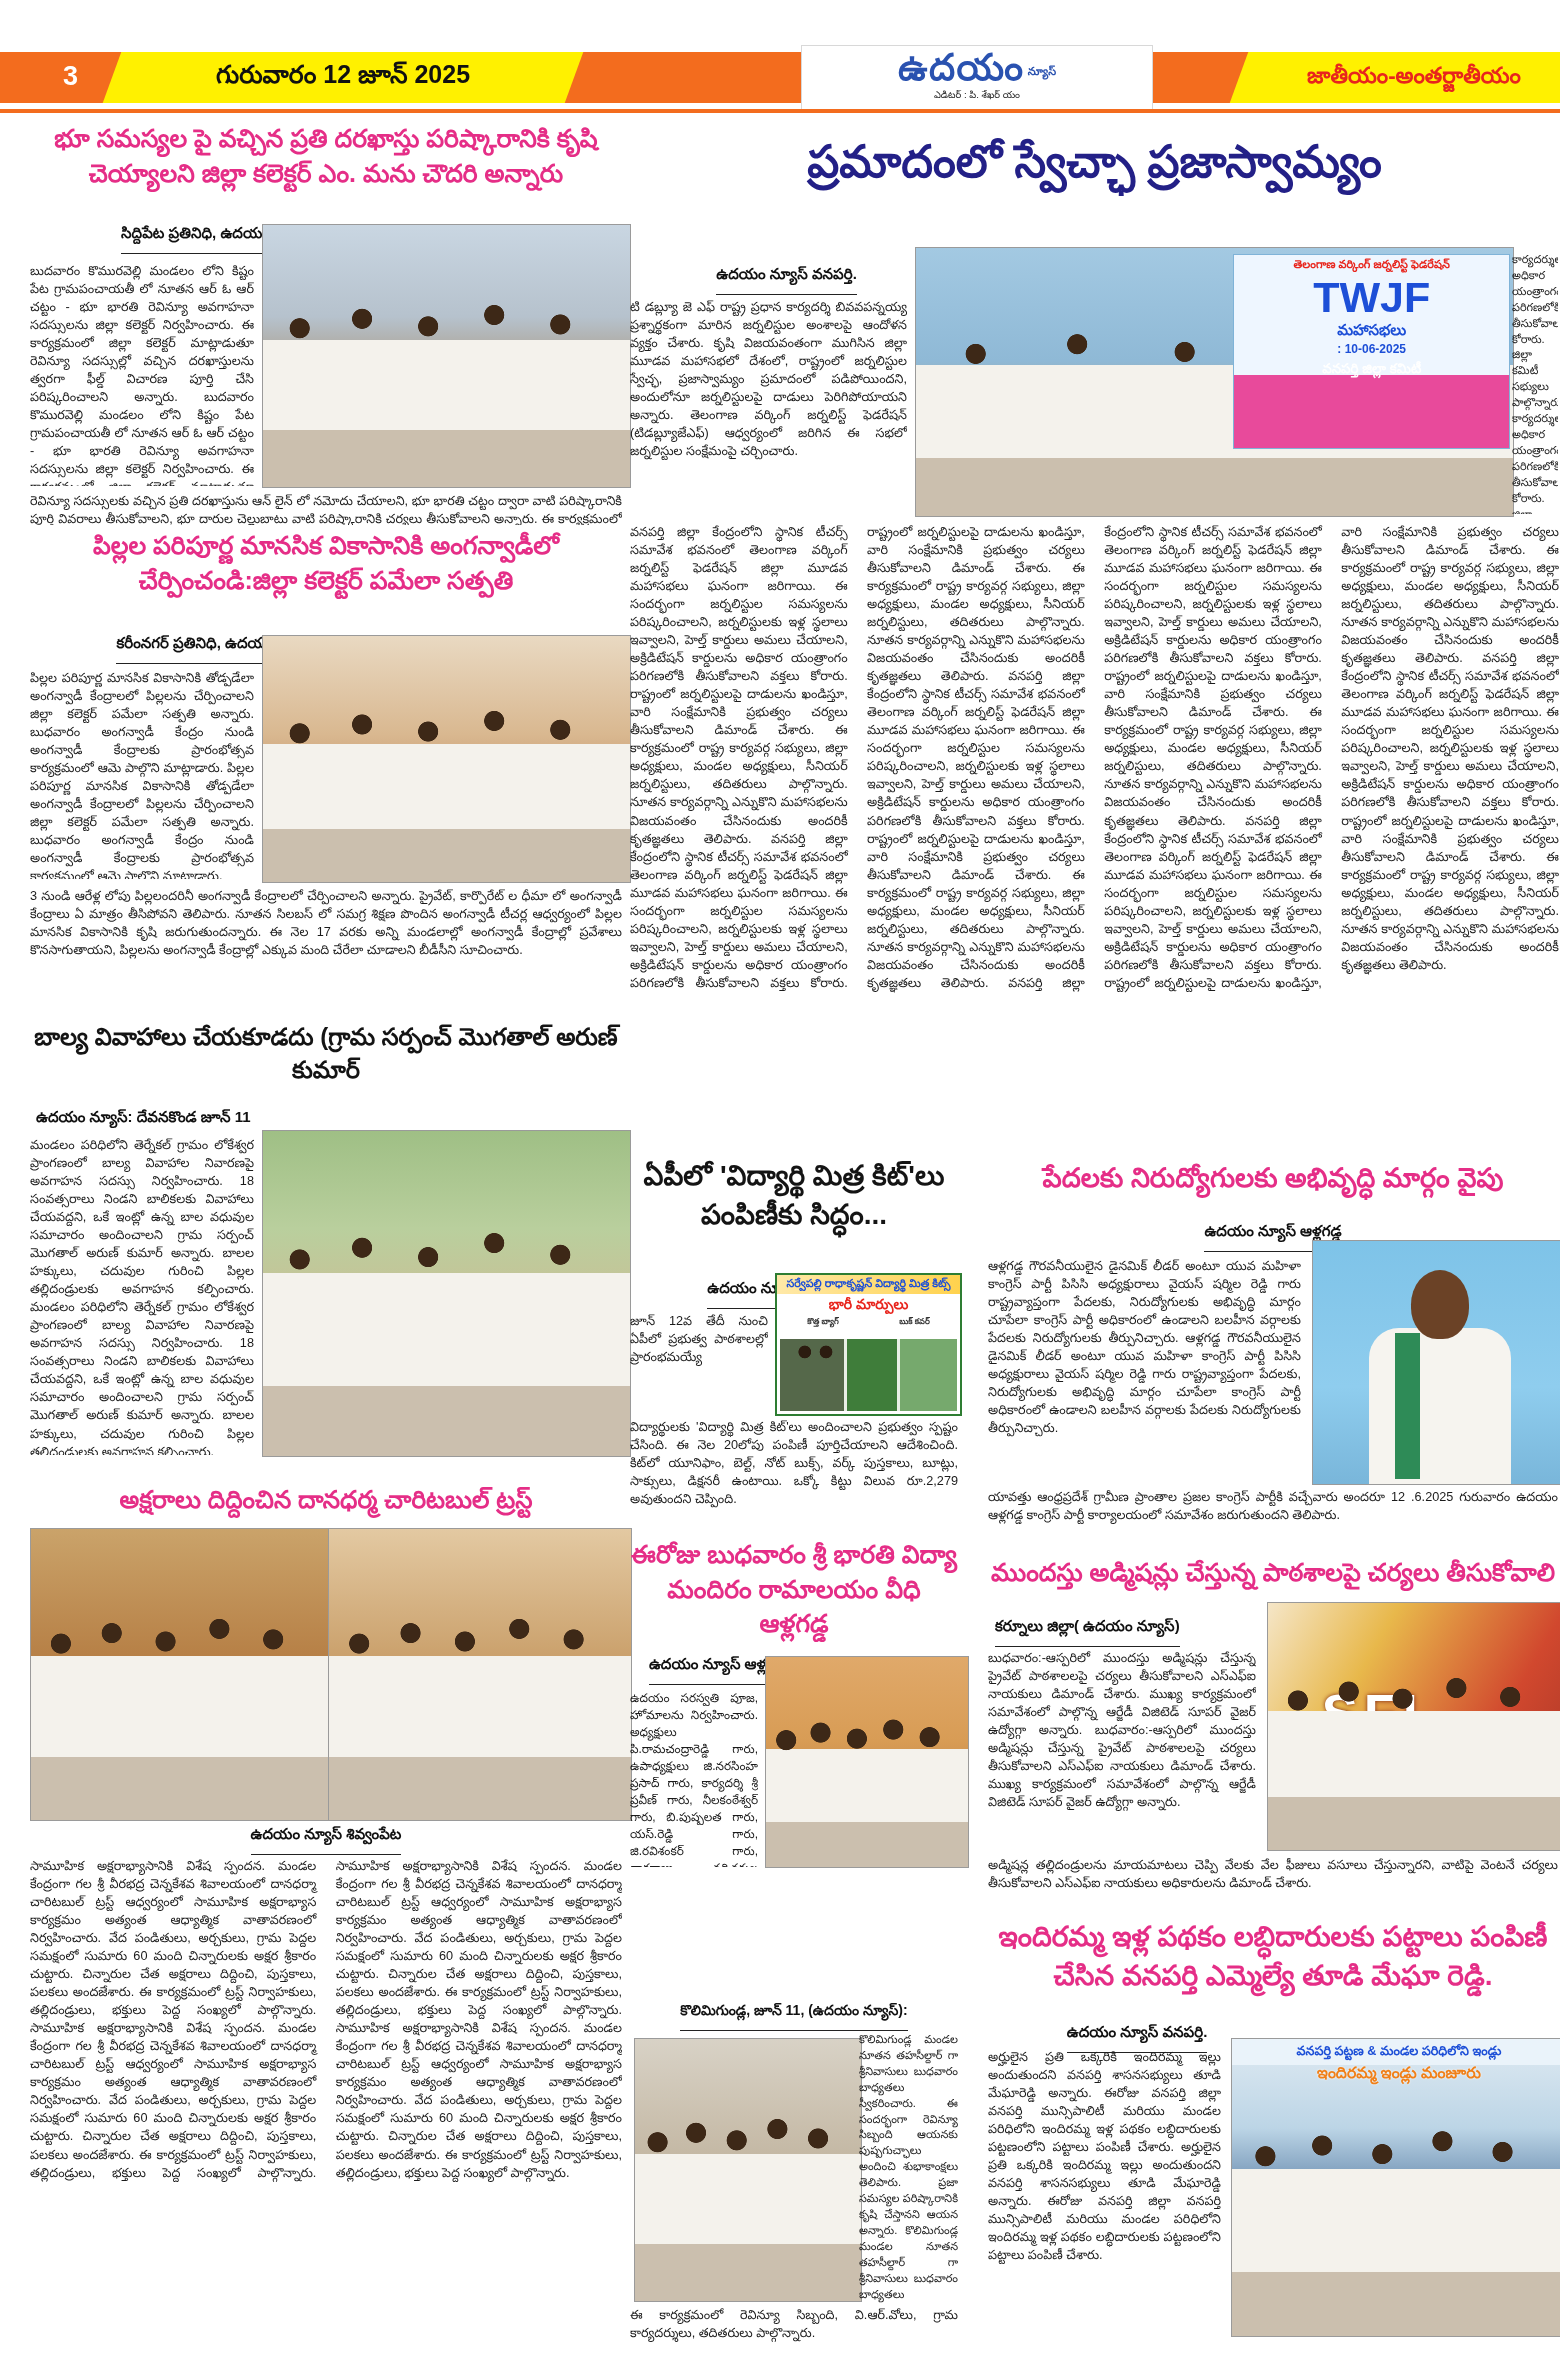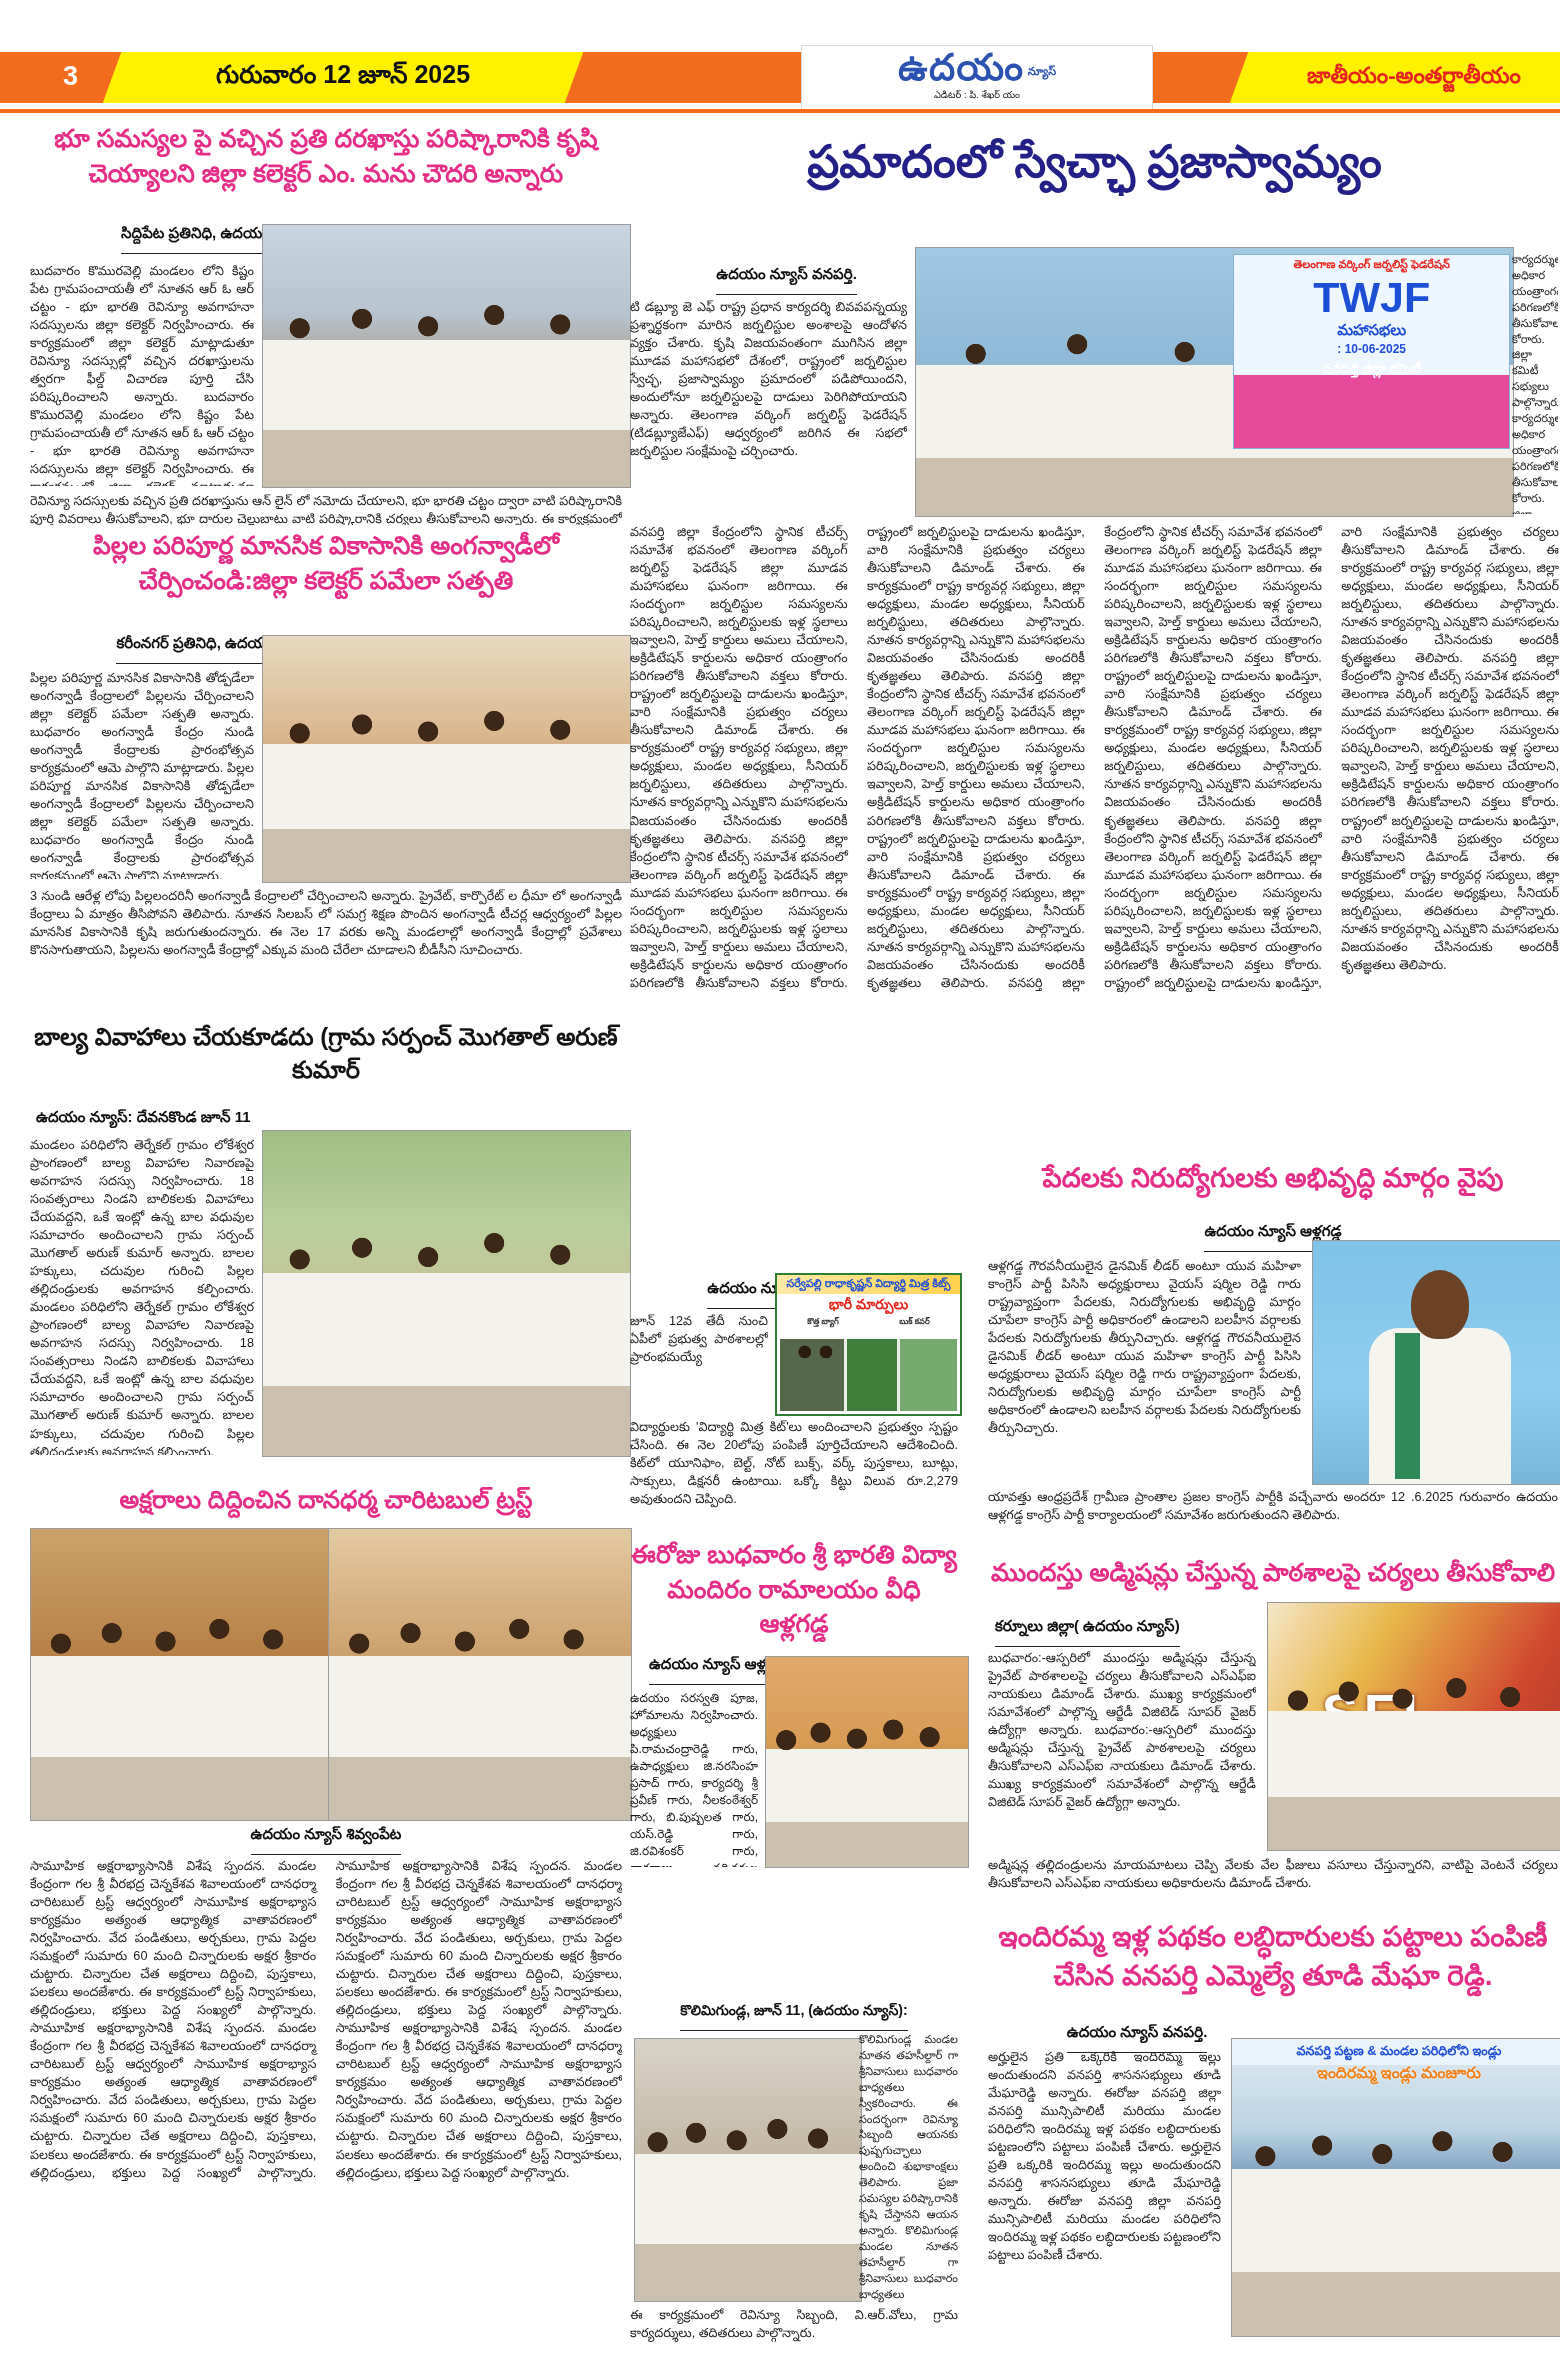--- a/index.html
+++ b/index.html
@@ -140,20 +140,21 @@
       <div class="bt1">తెలంగాణ వర్కింగ్ జర్నలిస్ట్ ఫెడరేషన్</div>
       <div class="bt2">TWJF</div>
       <div class="bt3">మహాసభలు</div>
       <div class="bt4">: 10-06-2025</div>
       <div class="bt5">వనపర్తి జిల్లా కమిటీ</div>
     </div>
   </div>
   <div class="abs body" style="left:1512px;top:252px;width:46px;height:262px;font-size:11.2px;">కార్యదర్శులు అధికార యంత్రాంగం పరిగణలోకి తీసుకోవాలని కోరారు. జిల్లా కమిటీ సభ్యులు పాల్గొన్నారు. కార్యదర్శులు అధికార యంత్రాంగం పరిగణలోకి తీసుకోవాలని కోరారు. జిల్లా కమిటీ సభ్యులు పాల్గొన్నారు.</div>
   <div class="abs body cols4" style="left:630px;top:523px;width:929px;height:611px;">వనపర్తి జిల్లా కేంద్రంలోని స్థానిక టీచర్స్ సమావేశ భవనంలో తెలంగాణ వర్కింగ్ జర్నలిస్ట్ ఫెడరేషన్ జిల్లా మూడవ మహాసభలు ఘనంగా జరిగాయి. ఈ సందర్భంగా జర్నలిస్టుల సమస్యలను పరిష్కరించాలని, జర్నలిస్టులకు ఇళ్ల స్థలాలు ఇవ్వాలని, హెల్త్ కార్డులు అమలు చేయాలని, అక్రిడిటేషన్ కార్డులను అధికార యంత్రాంగం పరిగణలోకి తీసుకోవాలని వక్తలు కోరారు. రాష్ట్రంలో జర్నలిస్టులపై దాడులను ఖండిస్తూ, వారి సంక్షేమానికి ప్రభుత్వం చర్యలు తీసుకోవాలని డిమాండ్ చేశారు. ఈ కార్యక్రమంలో రాష్ట్ర కార్యవర్గ సభ్యులు, జిల్లా అధ్యక్షులు, మండల అధ్యక్షులు, సీనియర్ జర్నలిస్టులు, తదితరులు పాల్గొన్నారు. నూతన కార్యవర్గాన్ని ఎన్నుకొని మహాసభలను విజయవంతం చేసినందుకు అందరికీ కృతజ్ఞతలు తెలిపారు. వనపర్తి జిల్లా కేంద్రంలోని స్థానిక టీచర్స్ సమావేశ భవనంలో తెలంగాణ వర్కింగ్ జర్నలిస్ట్ ఫెడరేషన్ జిల్లా మూడవ మహాసభలు ఘనంగా జరిగాయి. ఈ సందర్భంగా జర్నలిస్టుల సమస్యలను పరిష్కరించాలని, జర్నలిస్టులకు ఇళ్ల స్థలాలు ఇవ్వాలని, హెల్త్ కార్డులు అమలు చేయాలని, అక్రిడిటేషన్ కార్డులను అధికార యంత్రాంగం పరిగణలోకి తీసుకోవాలని వక్తలు కోరారు. రాష్ట్రంలో జర్నలిస్టులపై దాడులను ఖండిస్తూ, వారి సంక్షేమానికి ప్రభుత్వం చర్యలు తీసుకోవాలని డిమాండ్ చేశారు. ఈ కార్యక్రమంలో రాష్ట్ర కార్యవర్గ సభ్యులు, జిల్లా అధ్యక్షులు, మండల అధ్యక్షులు, సీనియర్ జర్నలిస్టులు, తదితరులు పాల్గొన్నారు. నూతన కార్యవర్గాన్ని ఎన్నుకొని మహాసభలను విజయవంతం చేసినందుకు అందరికీ కృతజ్ఞతలు తెలిపారు. వనపర్తి జిల్లా కేంద్రంలోని స్థానిక టీచర్స్ సమావేశ భవనంలో తెలంగాణ వర్కింగ్ జర్నలిస్ట్ ఫెడరేషన్ జిల్లా మూడవ మహాసభలు ఘనంగా జరిగాయి. ఈ సందర్భంగా జర్నలిస్టుల సమస్యలను పరిష్కరించాలని, జర్నలిస్టులకు ఇళ్ల స్థలాలు ఇవ్వాలని, హెల్త్ కార్డులు అమలు చేయాలని, అక్రిడిటేషన్ కార్డులను అధికార యంత్రాంగం పరిగణలోకి తీసుకోవాలని వక్తలు కోరారు. రాష్ట్రంలో జర్నలిస్టులపై దాడులను ఖండిస్తూ, వారి సంక్షేమానికి ప్రభుత్వం చర్యలు తీసుకోవాలని డిమాండ్ చేశారు. ఈ కార్యక్రమంలో రాష్ట్ర కార్యవర్గ సభ్యులు, జిల్లా అధ్యక్షులు, మండల అధ్యక్షులు, సీనియర్ జర్నలిస్టులు, తదితరులు పాల్గొన్నారు. నూతన కార్యవర్గాన్ని ఎన్నుకొని మహాసభలను విజయవంతం చేసినందుకు అందరికీ కృతజ్ఞతలు తెలిపారు. వనపర్తి జిల్లా కేంద్రంలోని స్థానిక టీచర్స్ సమావేశ భవనంలో తెలంగాణ వర్కింగ్ జర్నలిస్ట్ ఫెడరేషన్ జిల్లా మూడవ మహాసభలు ఘనంగా జరిగాయి. ఈ సందర్భంగా జర్నలిస్టుల సమస్యలను పరిష్కరించాలని, జర్నలిస్టులకు ఇళ్ల స్థలాలు ఇవ్వాలని, హెల్త్ కార్డులు అమలు చేయాలని, అక్రిడిటేషన్ కార్డులను అధికార యంత్రాంగం పరిగణలోకి తీసుకోవాలని వక్తలు కోరారు. రాష్ట్రంలో జర్నలిస్టులపై దాడులను ఖండిస్తూ, వారి సంక్షేమానికి ప్రభుత్వం చర్యలు తీసుకోవాలని డిమాండ్ చేశారు. ఈ కార్యక్రమంలో రాష్ట్ర కార్యవర్గ సభ్యులు, జిల్లా అధ్యక్షులు, మండల అధ్యక్షులు, సీనియర్ జర్నలిస్టులు, తదితరులు పాల్గొన్నారు. నూతన కార్యవర్గాన్ని ఎన్నుకొని మహాసభలను విజయవంతం చేసినందుకు అందరికీ కృతజ్ఞతలు తెలిపారు. వనపర్తి జిల్లా కేంద్రంలోని స్థానిక టీచర్స్ సమావేశ భవనంలో తెలంగాణ వర్కింగ్ జర్నలిస్ట్ ఫెడరేషన్ జిల్లా మూడవ మహాసభలు ఘనంగా జరిగాయి. ఈ సందర్భంగా జర్నలిస్టుల సమస్యలను పరిష్కరించాలని, జర్నలిస్టులకు ఇళ్ల స్థలాలు ఇవ్వాలని, హెల్త్ కార్డులు అమలు చేయాలని, అక్రిడిటేషన్ కార్డులను అధికార యంత్రాంగం పరిగణలోకి తీసుకోవాలని వక్తలు కోరారు. రాష్ట్రంలో జర్నలిస్టులపై దాడులను ఖండిస్తూ, వారి సంక్షేమానికి ప్రభుత్వం చర్యలు తీసుకోవాలని డిమాండ్ చేశారు. ఈ కార్యక్రమంలో రాష్ట్ర కార్యవర్గ సభ్యులు, జిల్లా అధ్యక్షులు, మండల అధ్యక్షులు, సీనియర్ జర్నలిస్టులు, తదితరులు పాల్గొన్నారు. నూతన కార్యవర్గాన్ని ఎన్నుకొని మహాసభలను విజయవంతం చేసినందుకు అందరికీ కృతజ్ఞతలు తెలిపారు. వనపర్తి జిల్లా కేంద్రంలోని స్థానిక టీచర్స్ సమావేశ భవనంలో తెలంగాణ వర్కింగ్ జర్నలిస్ట్ ఫెడరేషన్ జిల్లా మూడవ మహాసభలు ఘనంగా జరిగాయి. ఈ సందర్భంగా జర్నలిస్టుల సమస్యలను పరిష్కరించాలని, జర్నలిస్టులకు ఇళ్ల స్థలాలు ఇవ్వాలని, హెల్త్ కార్డులు అమలు చేయాలని, అక్రిడిటేషన్ కార్డులను అధికార యంత్రాంగం పరిగణలోకి తీసుకోవాలని వక్తలు కోరారు. రాష్ట్రంలో జర్నలిస్టులపై దాడులను ఖండిస్తూ, వారి సంక్షేమానికి ప్రభుత్వం చర్యలు తీసుకోవాలని డిమాండ్ చేశారు. ఈ కార్యక్రమంలో రాష్ట్ర కార్యవర్గ సభ్యులు, జిల్లా అధ్యక్షులు, మండల అధ్యక్షులు, సీనియర్ జర్నలిస్టులు, తదితరులు పాల్గొన్నారు. నూతన కార్యవర్గాన్ని ఎన్నుకొని మహాసభలను విజయవంతం చేసినందుకు అందరికీ కృతజ్ఞతలు తెలిపారు.</div>
 
+  <div class="abs hl black" style="left:630px;top:1157px;width:328px;font-size:28px;">ఏపీలో 'విద్యార్థి మిత్ర కిట్'లు పంపిణీకు సిద్ధం...</div>
   <div class="abs byline" style="left:630px;top:1279px;width:246px;"><span>ఉదయం న్యూస్</span></div>
   <div class="promo" style="left:775px;top:1273px;width:183px;height:139px;">
     <div class="ph">సర్వేపల్లి రాధాకృష్ణన్ విద్యార్థి మిత్ర కిట్స్</div>
     <div class="pt">భారీ మార్పులు</div>
     <div class="plbls">
       <span>కొత్త బ్యాగ్</span>
       <span>బుక్ కవర్</span>
     </div>
     <div class="pimgs"></div>
   </div>

